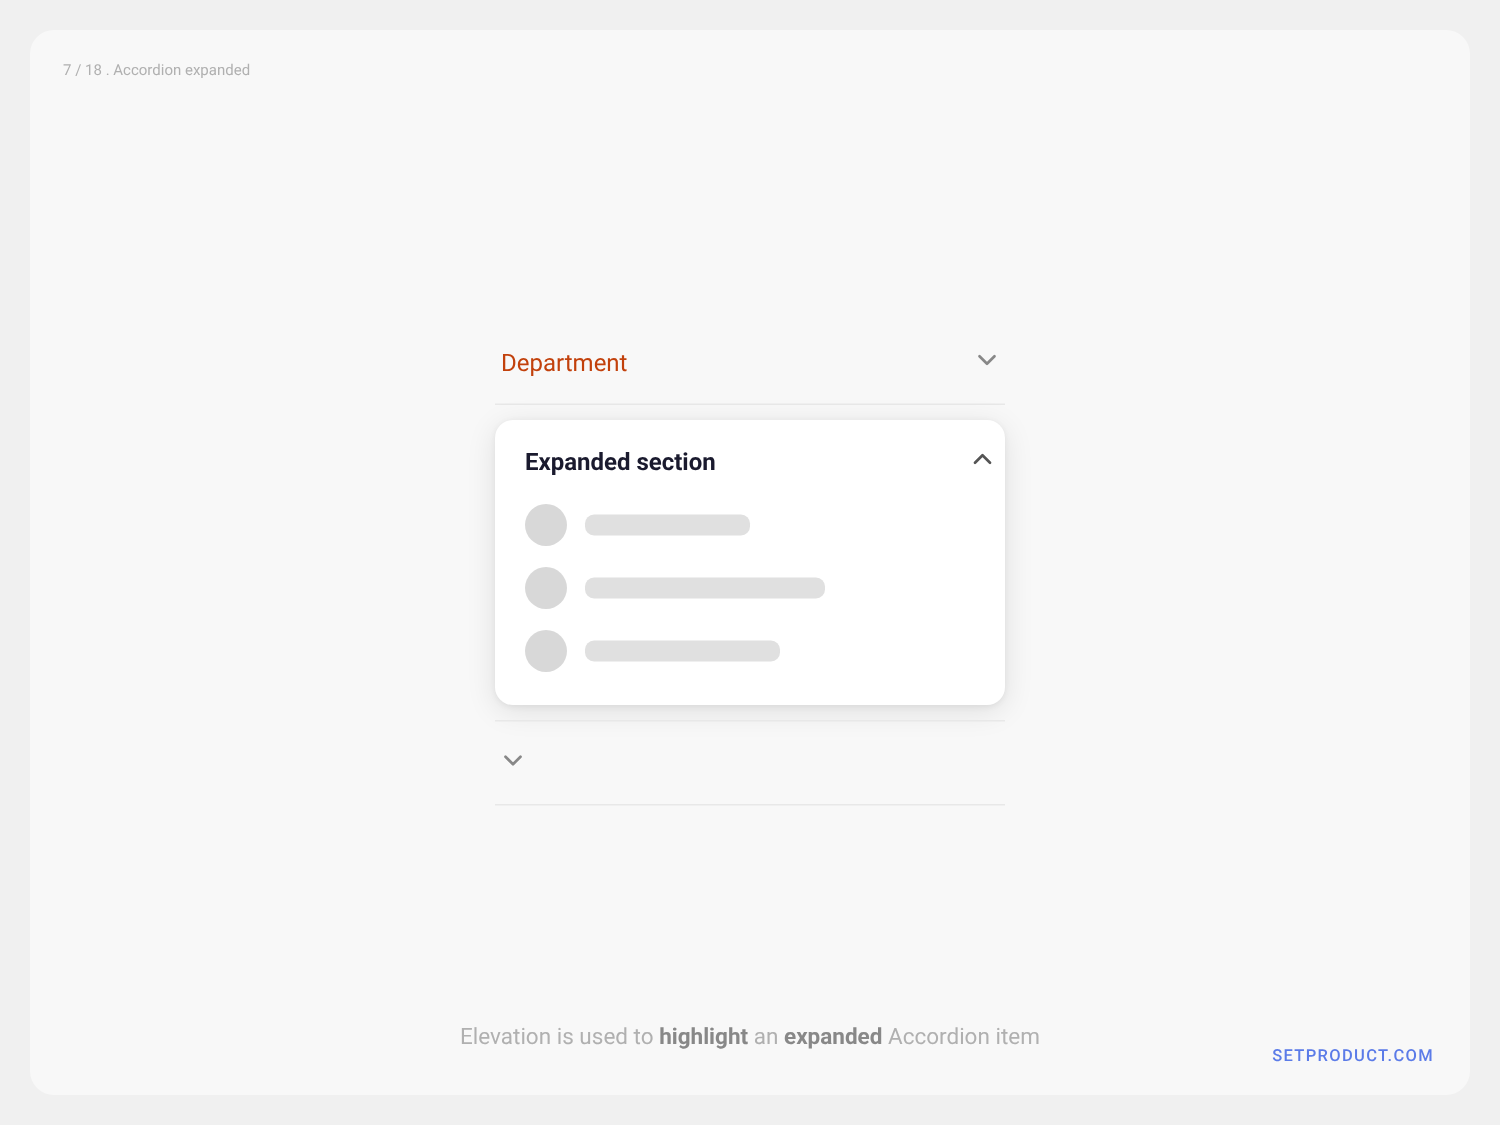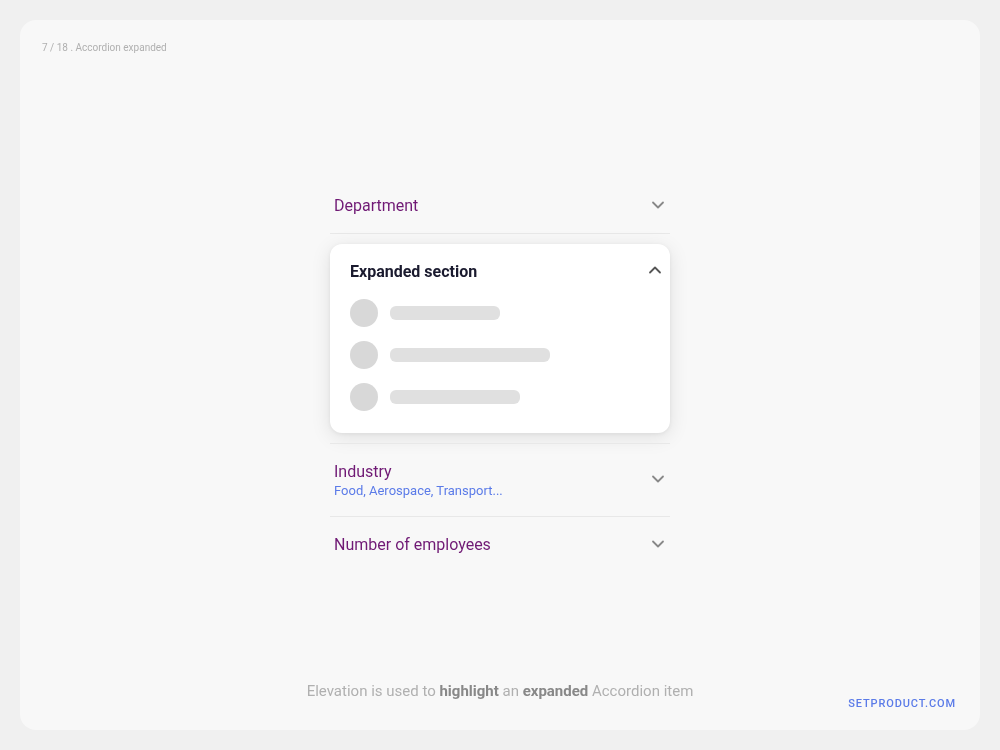--- a/index.html
+++ b/index.html
@@ -57,21 +57,21 @@
       display: flex;
       align-items: center;
       justify-content: space-between;
       padding: 18px 4px;
       cursor: pointer;
       border-bottom: none;
     }
 
     .accordion-item-label {
       font-size: 16px;
-      color: #701a75;
+      color: #c2410c;
       font-weight: 400;
     }
 
     .accordion-item-sublabel {
       font-size: 13px;
       color: #5b7be8;
       margin-top: 2px;
     }
 
     .chevron-icon {
@@ -210,41 +210,29 @@
           <div class="skeleton-row">
             <div class="skeleton-circle"></div>
             <div class="skeleton-bar" style="width: 130px;"></div>
           </div>
         </div>
       </div>
 
       <div class="divider"></div>
 
       <div class="accordion-item">
-        <div>
-          <div class="accordion-item-label">Industry</div>
-          <div class="accordion-item-sublabel">Food, Aerospace, Transport...</div>
-        </div>
         <span class="chevron-icon">
           <svg width="16" height="16" viewBox="0 0 16 16" fill="none">
             <polyline points="3,5.5 8,10.5 13,5.5" stroke="#888" stroke-width="1.8" stroke-linecap="round" stroke-linejoin="round" fill="none"></polyline>
           </svg>
         </span>
       </div>
 
       <div class="divider"></div>
 
-      <div class="accordion-item">
-        <span class="accordion-item-label">Number of employees</span>
-        <span class="chevron-icon">
-          <svg width="16" height="16" viewBox="0 0 16 16" fill="none">
-            <polyline points="3,5.5 8,10.5 13,5.5" stroke="#888" stroke-width="1.8" stroke-linecap="round" stroke-linejoin="round" fill="none"></polyline>
-          </svg>
-        </span>
-      </div>
 
     </div>
   </div>
 
   <div class="bottom-label">
     <span>Elevation is used to </span><strong>highlight</strong><span> an </span><strong>expanded</strong><span> Accordion item</span>
   </div>
 
   <span class="brand-link">SETPRODUCT.COM</span>
 

